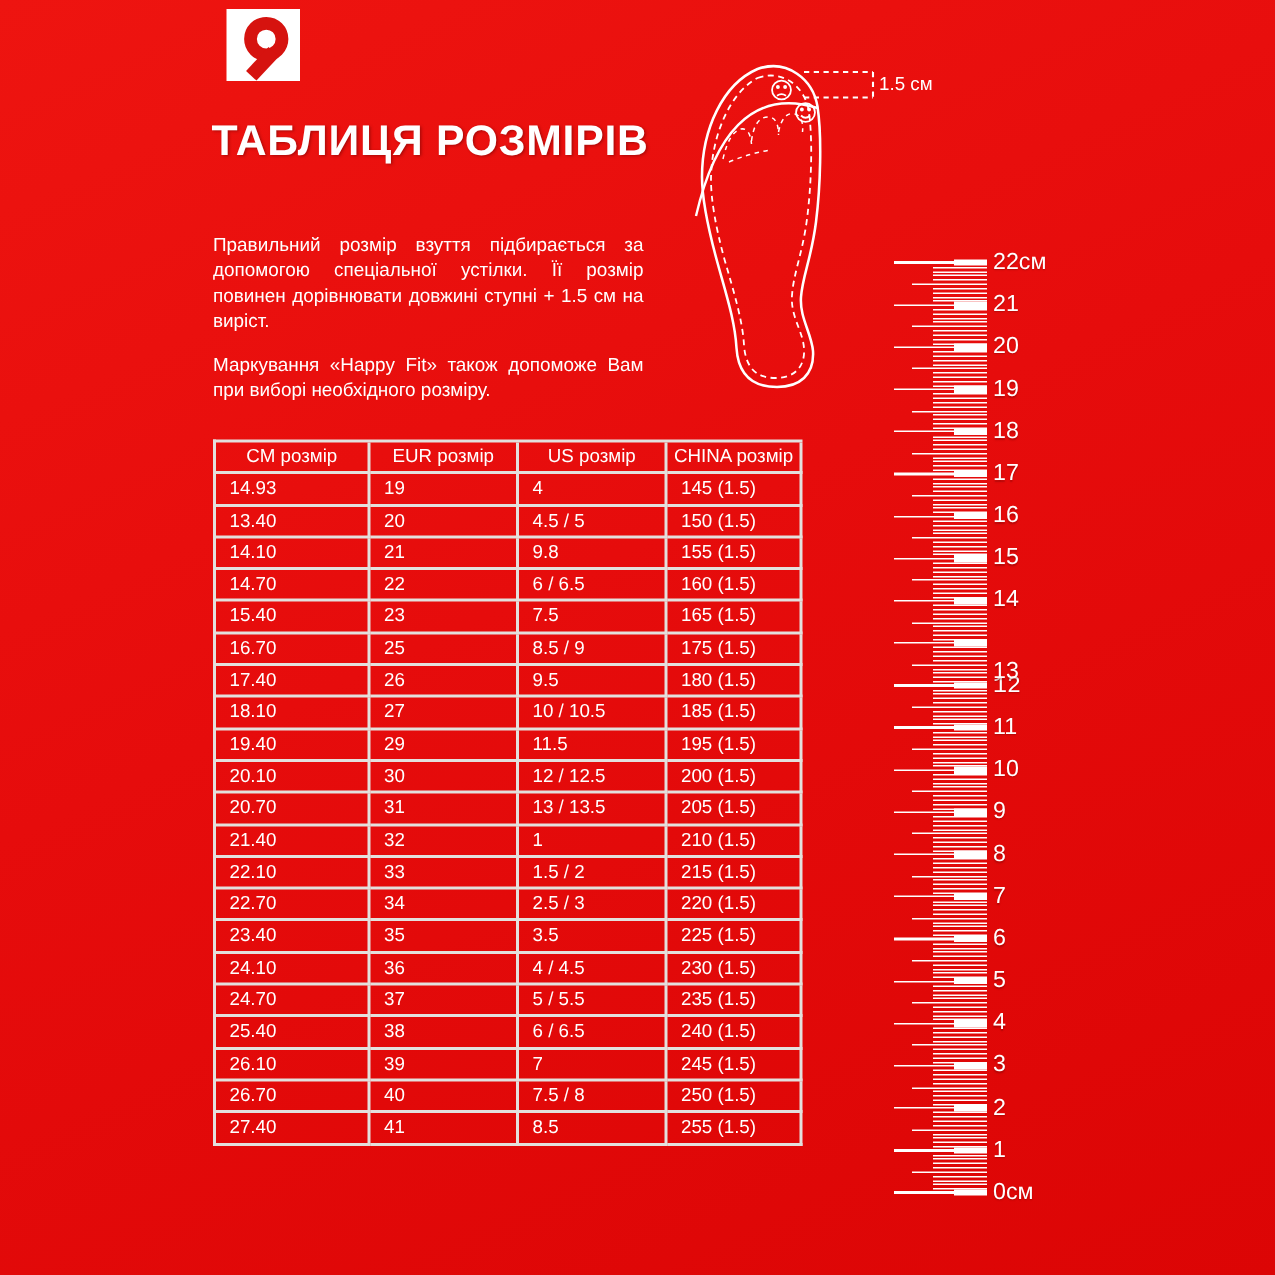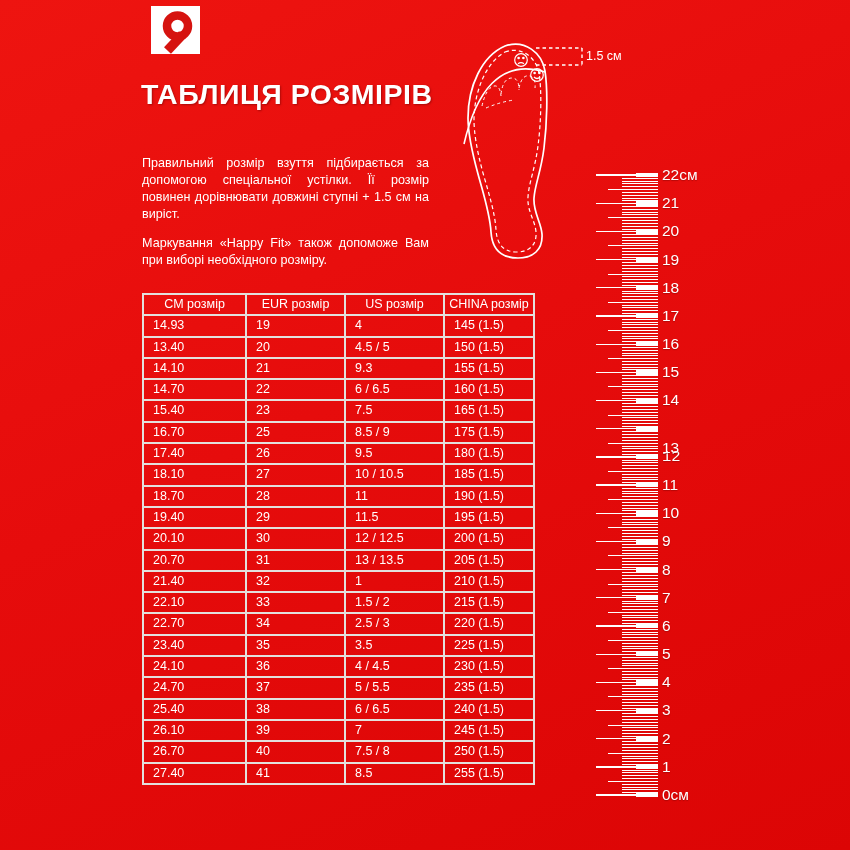--- a/index.html
+++ b/index.html
@@ -417,21 +417,21 @@
         </tr>
         <tr>
           <td>13.40</td>
           <td>20</td>
           <td>4.5 / 5</td>
           <td>150 (1.5)</td>
         </tr>
         <tr>
           <td>14.10</td>
           <td>21</td>
-          <td>9.3</td>
+          <td>9.8</td>
           <td>155 (1.5)</td>
         </tr>
         <tr>
           <td>14.70</td>
           <td>22</td>
           <td>6 / 6.5</td>
           <td>160 (1.5)</td>
         </tr>
         <tr>
           <td>15.40</td>
@@ -451,26 +451,20 @@
           <td>9.5</td>
           <td>180 (1.5)</td>
         </tr>
         <tr>
           <td>18.10</td>
           <td>27</td>
           <td>10 / 10.5</td>
           <td>185 (1.5)</td>
         </tr>
         <tr>
-          <td>18.70</td>
-          <td>28</td>
-          <td>11</td>
-          <td>190 (1.5)</td>
-        </tr>
-        <tr>
           <td>19.40</td>
           <td>29</td>
           <td>11.5</td>
           <td>195 (1.5)</td>
         </tr>
         <tr>
           <td>20.10</td>
           <td>30</td>
           <td>12 / 12.5</td>
           <td>200 (1.5)</td>

